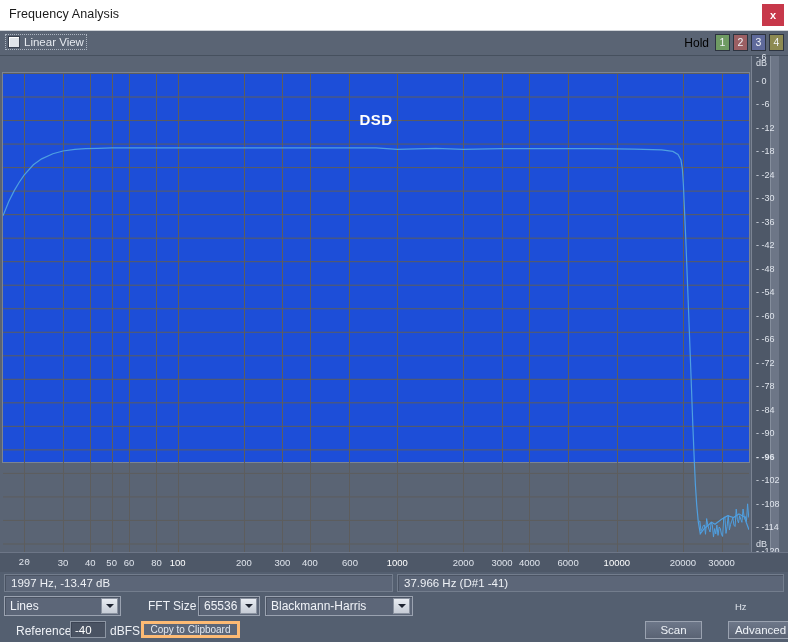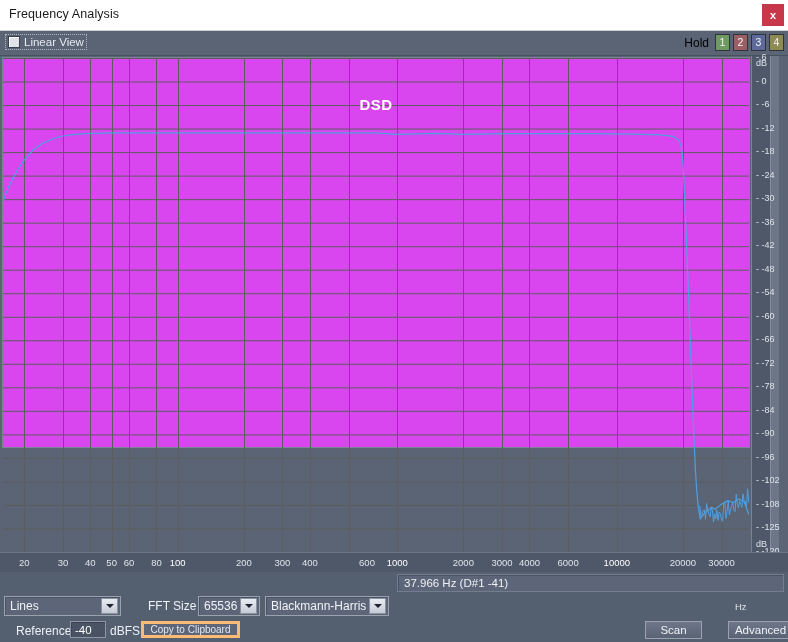--- a/index.html
+++ b/index.html
@@ -77,22 +77,22 @@
     cursor: pointer;
     font-family: "Liberation Sans", sans-serif;
   }
 
   
   #plot-wrap {
     position: absolute; left: 0; top: 56px; width: 788px; height: 496px;
     background: #5a6474;
   }
   #plot-frame {
-    position: absolute; left: 2px; top: 1px; width: 748px; height: 391px;
-    background: #d946ef;
+    position: absolute; left: 2px; top: 16px; width: 748px; height: 391px;
+    background: #1d4ed8;
     border: 1px solid #7b8493;
   }
   #plot-svg { display: block; width: 746px; height: 494px; }
   #dsd-label {
     position: absolute; left: 0; top: 38px; width: 746px;
     text-align: center; pointer-events: none;
     font-size: 15px; font-weight: 700; color: #ffffff;
     letter-spacing: .5px;
   }
   #db-axis {
@@ -174,21 +174,21 @@
     border-left: 4px solid transparent;
     border-right: 4px solid transparent;
     border-top: 4px solid #1d2330;
   }
   #combo-lines   { left: 4px;   width: 117px; }
   #fft-size-label{
     position: absolute; left: 148px; top: 5px;
     font-size: 12px; color: #eef1f6;
   }
   #combo-fftsize { left: 198px; width: 62px; }
-  #combo-window  { left: 265px; width: 124px; }
+  #combo-window  { left: 265px; width: 148px; }
 
   
   #controls-row2 {
     position: absolute; left: 0; top: 618px; width: 788px; height: 24px; margin-left: 11px;
   }
   #reference-label {
     position: absolute; left: 5px; top: 6px;
     font-size: 12px; color: #eef1f6;
   }
   #reference-input {
@@ -313,54 +313,55 @@
         <div class="db-tick" style="top: 160.667px;">- -36</div>
         <div class="db-tick" style="top: 184.19px;">- -42</div>
         <div class="db-tick" style="top: 207.714px;">- -48</div>
         <div class="db-tick" style="top: 231.238px;">- -54</div>
         <div class="db-tick" style="top: 254.762px;">- -60</div>
         <div class="db-tick" style="top: 278.286px;">- -66</div>
         <div class="db-tick" style="top: 301.81px;">- -72</div>
         <div class="db-tick" style="top: 325.333px;">- -78</div>
         <div class="db-tick" style="top: 348.857px;">- -84</div>
         <div class="db-tick" style="top: 372.381px;">- -90</div>
-        <div class="db-tick" style="top: 395.905px;">- -96</div>
+        <div class="db-tick" style="top: 395.905px; font-weight: bold;">- -96</div>
         <div class="db-tick" style="top: 419.429px;">- -102</div>
         <div class="db-tick" style="top: 442.952px;">- -108</div>
-        <div class="db-tick" style="top: 466.476px;">- -125</div>
+        <div class="db-tick" style="top: 466.476px;">- -114</div>
         <div class="db-tick" style="top: 490px;">- -120</div>
         <div class="db-tick" style="top: 483px;">dB</div>
       </div>
   </div>
 
   <div id="hz-axis">
-      <div class="hz-tick" style="left: 24.2761px;">20</div>
+      <div class="hz-tick" style="left: 24.2761px; font-family: Liberation Mono, monospace;">20</div>
       <div class="hz-tick" style="left: 62.936px;">30</div>
       <div class="hz-tick" style="left: 90.3657px;">40</div>
       <div class="hz-tick" style="left: 111.642px;">50</div>
       <div class="hz-tick" style="left: 129.026px;">60</div>
       <div class="hz-tick" style="left: 156.455px;">80</div>
       <div class="hz-tick decade" style="left: 177.731px;">100</div>
       <div class="hz-tick" style="left: 243.821px;">200</div>
       <div class="hz-tick" style="left: 282.481px;">300</div>
       <div class="hz-tick" style="left: 309.91px;">400</div>
-      <div class="hz-tick" style="left: 367px; text-align: right;">600</div>
+      <div class="hz-tick" style="left: 350px; text-align: right;">600</div>
       <div class="hz-tick decade" style="left: 397.276px;">1000</div>
       <div class="hz-tick" style="left: 463.366px;">2000</div>
       <div class="hz-tick" style="left: 502.026px;">3000</div>
       <div class="hz-tick" style="left: 529.455px;">4000</div>
       <div class="hz-tick" style="left: 568.115px;">6000</div>
       <div class="hz-tick decade" style="left: 616.821px;">10000</div>
       <div class="hz-tick" style="left: 682.91px;">20000</div>
       <div class="hz-tick" style="left: 721.57px;">30000</div>
       <div class="hz-edge" style="left: 6px;">Hz</div>
       <div class="hz-edge" style="left: 735px;">Hz</div>
     </div>
 
   <div id="status-row">
+    <div id="status-left" class="status-field">1997 Hz, -13.47 dB</div>
     <div id="status-right" class="status-field">37.966 Hz (D#1 -41)</div>
   </div>
 
   <div id="controls-row1">
     <div id="combo-lines" class="combo">
       <span class="combo-text">Lines</span>
       <span class="combo-arrow">
           <span class="tri"></span>
         </span>
     </div>

